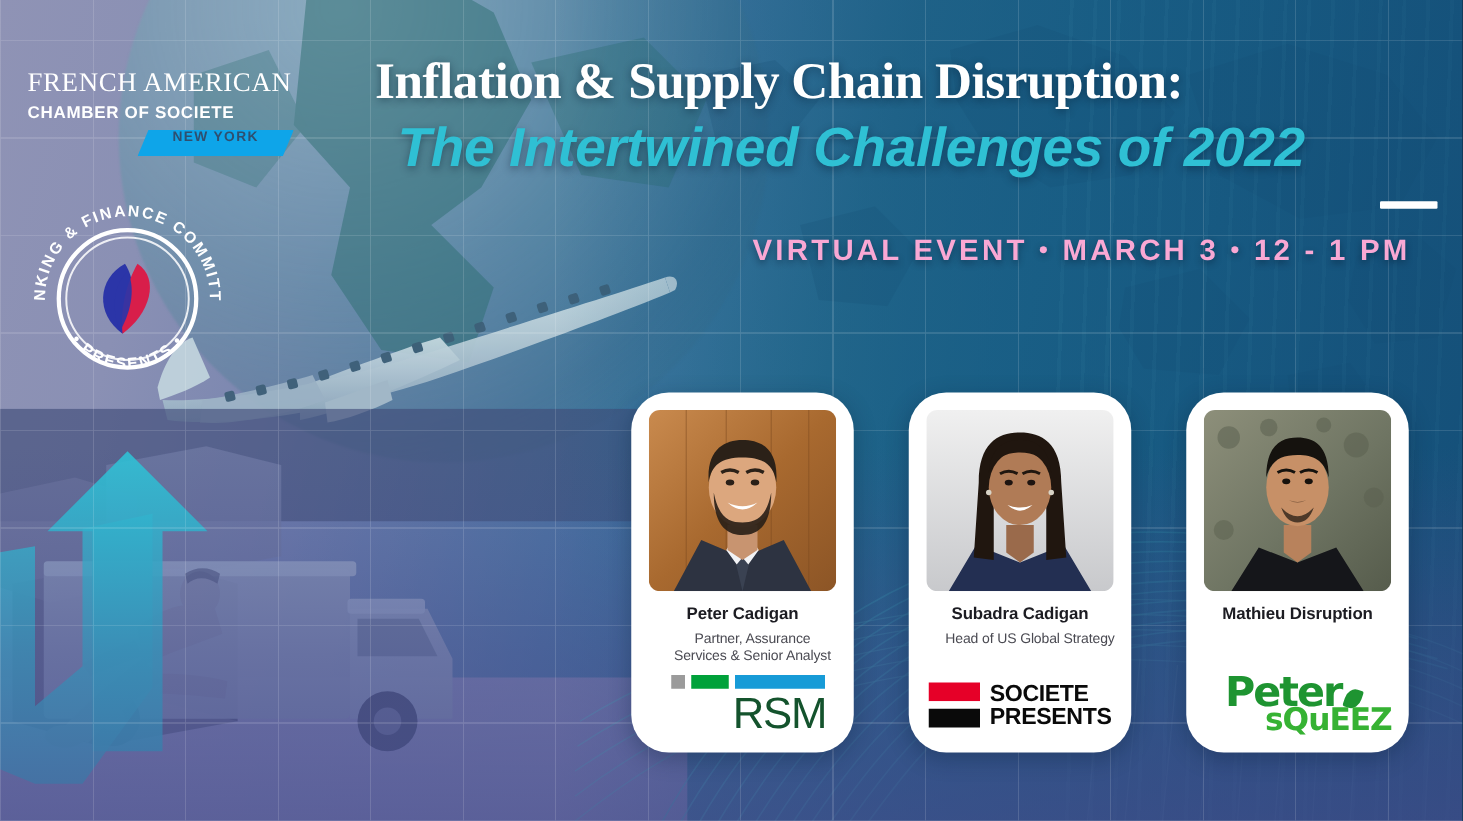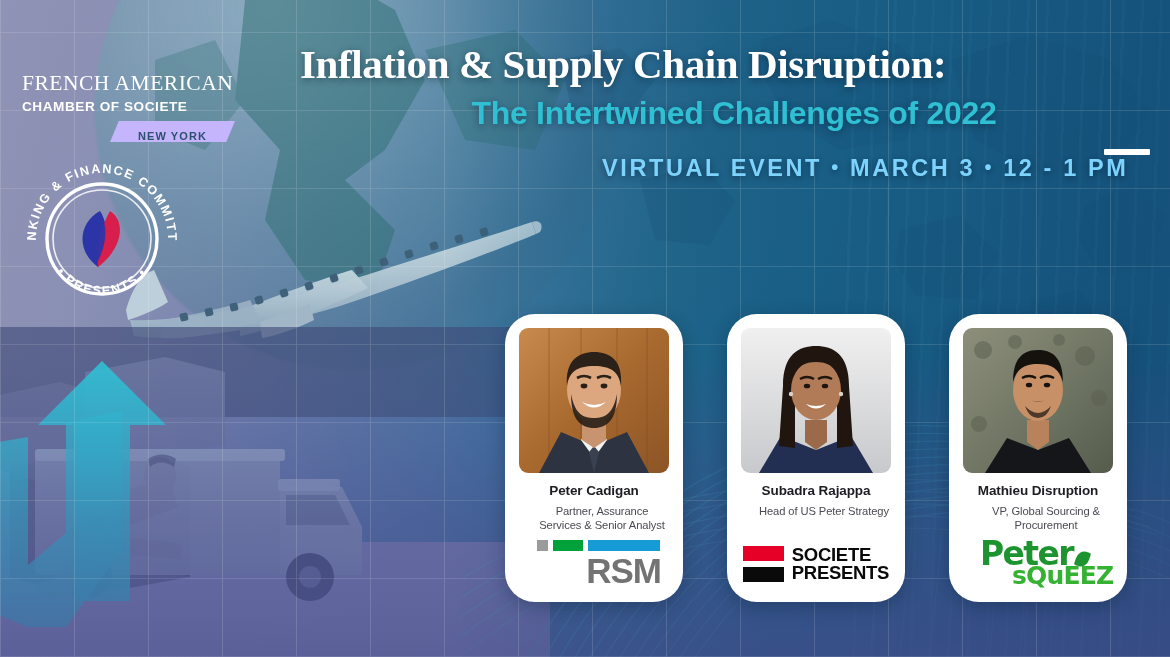--- a/index.html
+++ b/index.html
@@ -84,63 +84,62 @@
 
   
   .mesh { position:absolute; right:0; bottom:0; width:720px; height:340px; opacity:.85; }
   .mesh svg { width:100%; height:100%; }
 
   
   .streaks { position:absolute; right:0; top:0; width:330px; height:657px; opacity:.20;
     background:repeating-linear-gradient(92deg, rgba(120,220,235,.0) 0 16px, rgba(120,220,235,.55) 16px 19px); }
 
   
-  .facc { position:absolute; left:22px; top:71px; width:215px; }
+  .facc { position:absolute; left:22px; top:54px; width:215px; }
   .facc-l1 {
     color:#fff; font-size:21.5px; letter-spacing:.5px; white-space:nowrap;
     font-family:"Liberation Serif", serif; font-weight:400;
   }
   .facc-l2 {
     color:#fff; font-size:13.6px; font-weight:700; letter-spacing:.55px;
     white-space:nowrap; margin-top:3px;
   }
   .facc-ny {
     margin-top:7px; margin-left:88px; width:125px; height:21px;
-    background:#c4b5fd; position:relative;
+    background:#0ea5e9; position:relative;
     clip-path:polygon(7% 0, 100% 0, 93% 100%, 0 100%);
-    display:flex; align-items:flex-end; justify-content:center;
+    display:flex; align-items:flex-start; justify-content:center;
   }
   .facc-ny span { color:#2f4f6f; font-size:11px; font-weight:700; letter-spacing:1.1px; }
 
   
   .seal { position:absolute; left:18px; top:155px; width:168px; height:168px; }
   .seal svg { width:100%; height:100%; }
 
   
   .headline { position:absolute; left:300px; top:44px; width:850px; }
   .h-main {
     color:#ffffff; font-size:41px; font-weight:700; line-height:1.0;
     letter-spacing:-.4px; text-shadow:0 2px 7px rgba(0,20,40,.45);
     white-space:nowrap;
     font-family:Liberation Serif, serif;
   }
   .h-sub {
     margin-top:12px; margin-left:18px;
-    color:#2fc0d4; font-size:32px; font-weight:700; 
+    color:#2fc0d4; font-size:44px; font-weight:700; font-style:italic;
     line-height:1.0; letter-spacing:-.3px; white-space:nowrap;
     text-shadow:0 2px 7px rgba(0,20,40,.40);
-    text-align:center;
   }
   .h-rule {
     margin-top:20px; margin-left:804px;
     width:46px; height:6px; background:#fff; border-radius:1px;
   }
   .h-meta {
-    margin-left:302px;
-    color:#7dd3fc; font-size:23.5px; font-weight:700; letter-spacing:2.6px;
+    margin-top:20px; margin-left:302px;
+    color:#f9a8d4; font-size:23.5px; font-weight:700; letter-spacing:2.6px;
     white-space:nowrap; text-shadow:0 2px 6px rgba(0,20,40,.45);
   }
   .h-meta .dot { font-size:20px; vertical-align:2px; }
 
   
   .cards { position:absolute; left:505px; top:314px; width:650px; height:288px;
            display:flex; gap:44px; }
   .card {
     width:178px; height:288px; background:#fff; border-radius:30px;
     box-shadow:0 5px 18px rgba(8,25,50,.30);
@@ -164,22 +163,22 @@
     display:flex; align-items:center; justify-content:center;
   }
 
   
   .rsm { width:138px; }
   .rsm-bars { display:flex; align-items:center; gap:5px; height:11px; padding-left:12px; }
   .rsm-b1 { width:11px; height:11px; background:#9b9b9b; }
   .rsm-b2 { width:30px; height:11px; background:#00a13a; }
   .rsm-b3 { width:72px; height:11px; background:#179bd7; }
   .rsm-txt {
-    margin-top:2px; text-align:right; color:#737373;
-    font-size:35px; font-weight:700; letter-spacing:-1px; line-height:1;
+    margin-top:2px; text-align:right; color:#14532d;
+    font-size:35px; font-weight:400; letter-spacing:-1px; line-height:1;
     padding-right:2px;
   }
 
   
   .sg { display:flex; align-items:center; gap:8px; }
   .sg-mark { width:41px; height:36px; display:flex; flex-direction:column; }
   .sg-mark i { display:block; width:100%; }
   .sg-red { height:15px; background:#e60028; }
   .sg-wht { height:6px; background:#fff; }
   .sg-blk { height:15px; background:#0a0a0a; }
@@ -496,22 +495,22 @@
         <ellipse cx="84" cy="58" rx="3.2" ry="2.3" fill="#1e1410"></ellipse>
         <path d="M59 51 Q66 47 73 51" stroke="#20160f" stroke-width="2.4" fill="none"></path>
         <path d="M77 51 Q84 47 91 51" stroke="#20160f" stroke-width="2.4" fill="none"></path>
 
         <path d="M65 76 Q75 85 85 76 Q75 80 65 76 Z" fill="#ffffff"></path>
 
         <circle cx="50" cy="66" r="2.2" fill="#d8d3c6"></circle>
         <circle cx="100" cy="66" r="2.2" fill="#d8d3c6"></circle>
       </svg>
     </div>
-    <div class="sp-name">Subadra Rajappa</div>
-    <div class="sp-title">Head of US Peter Strategy</div>
+    <div class="sp-name">Subadra Cadigan</div>
+    <div class="sp-title">Head of US Global Strategy</div>
     <div class="logo-slot">
       <div class="sg">
         <div class="sg-mark">
           <i class="sg-red"></i>
           <i class="sg-wht"></i>
           <i class="sg-blk"></i>
         </div>
         <div>
           <div class="sg-txt">SOCIETE</div>
           <div class="sg-txt">PRESENTS</div>
@@ -551,21 +550,20 @@
         <ellipse cx="66" cy="57" rx="3.2" ry="2.3" fill="#17120d"></ellipse>
         <ellipse cx="84" cy="57" rx="3.2" ry="2.3" fill="#17120d"></ellipse>
         <path d="M59 50 Q66 46 73 50" stroke="#15120e" stroke-width="2.4" fill="none"></path>
         <path d="M77 50 Q84 46 91 50" stroke="#15120e" stroke-width="2.4" fill="none"></path>
 
         <path d="M62 78 Q75 92 88 78 Q84 90 75 90 Q66 90 62 78 Z" fill="#241c14" opacity=".75"></path>
         <path d="M68 72 Q75 76 82 72 Q75 75 68 72 Z" fill="#6a4a33"></path>
       </svg>
     </div>
     <div class="sp-name">Mathieu Disruption</div>
-    <div class="sp-title">VP, Global Sourcing &amp; Procurement</div>
     <div class="logo-slot">
       <div class="gg">
         <div class="gg-top">Peter</div>
         <div class="gg-leaf"></div>
         <div class="gg-bot">sQuEEZ</div>
       </div>
     </div>
   </div>
 
 </div>

